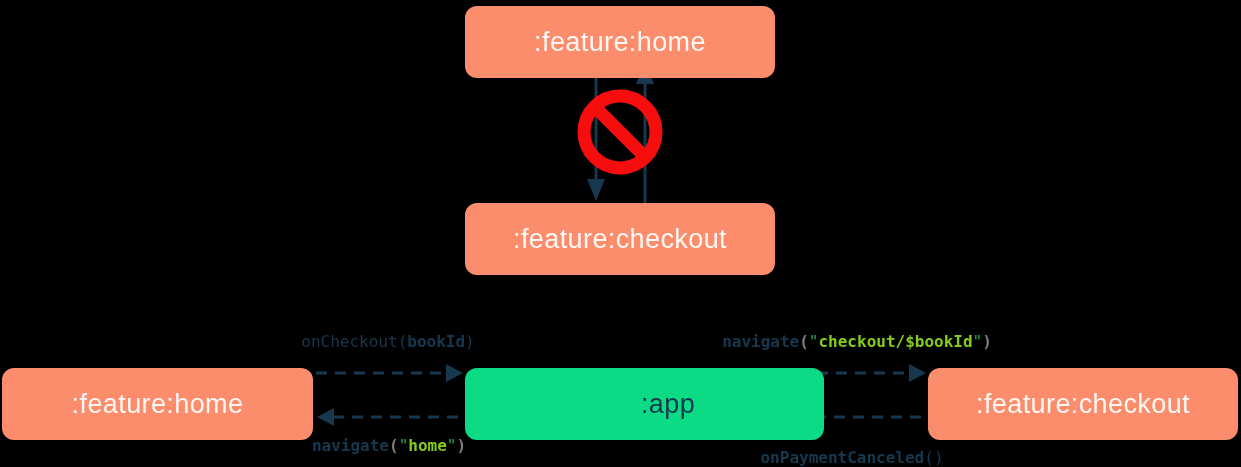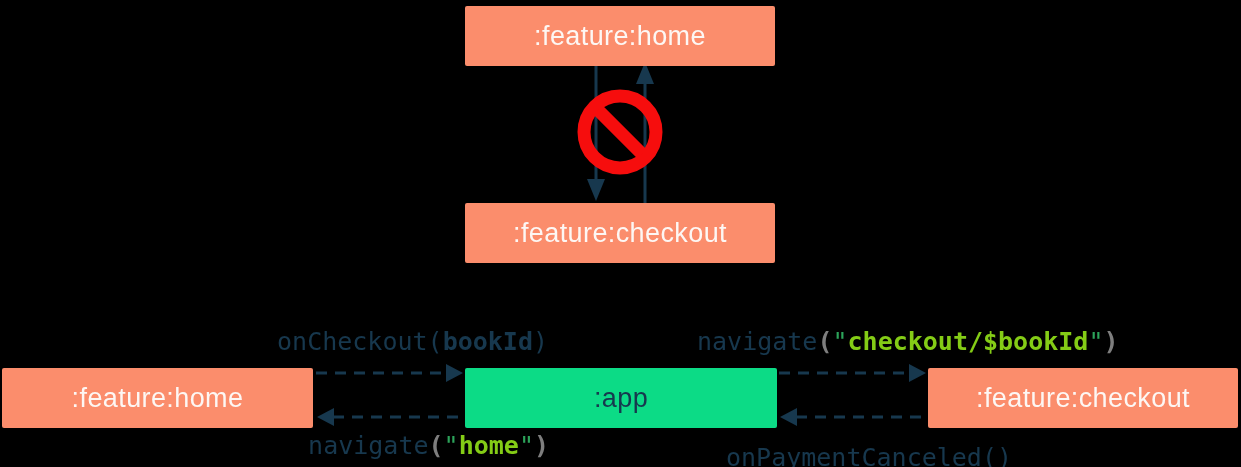--- a/index.html
+++ b/index.html
@@ -18,59 +18,60 @@
     font-family: "Liberation Sans", sans-serif;
   }
   svg.arrow-layer {
     position: absolute;
     left: 0;
     top: 0;
     pointer-events: none;
   }
   .module-box {
     position: absolute;
-    height: 60px;
-    border-radius: 2px;
+    height: 72px;
+    border-radius: 12px;
     display: flex;
     align-items: center;
     justify-content: center;
     background: #FB8D6C;
     color: #FDF7F4;
     font-size: 27px;
     font-weight: 500;
     letter-spacing: 0.4px;
     white-space: nowrap;
   }
   .module-box.app {
     background: #0CDB86;
     color: #17384E;
+    padding-left: 47px;
   }
   .box-home-top      { left: 465px; top: 6px;   width: 310px; }
   .box-checkout-top  { left: 465px; top: 203px; width: 310px; }
   .box-home-bottom   { left: 2px;   top: 368px; width: 311px; }
   .box-app           { left: 465px; top: 368px; width: 312px; }
   .box-checkout-bottom { left: 928px; top: 368px; width: 310px; }
 
   .code-label {
     position: absolute;
     width: 320px;
-    text-align: right;
+    text-align: center;
     font-family: "DejaVu Sans Mono", monospace;
-    font-size: 25px;
+    font-size: 16px;
     line-height: 24px;
     white-space: nowrap;
     color: #17384E;
   }
   .lbl-oncheckout        { left: 228px; top: 330px; }
   .lbl-navigate-checkout { left: 697px; top: 330px; }
   .lbl-navigate-home     { left: 229px; top: 434px; }
   .lbl-onpaymentcanceled { left: 692px; top: 434px; margin-top: 12px; }
 
   .tk-fn    { color: #17384E; font-weight: 500; }
-  .tk-fn-b  { color: #17384E; font-weight: 400; }
+  .tk-fn-b  { color: #17384E; font-weight: 700; }
   .tk-np    { color: #17384E; font-weight: 500; }
   .tk-arg-b { color: #17384E; font-weight: 700; }
   .tk-paren { color: #7E7E7E; font-weight: 600; }
   .tk-q     { color: #2CA45A; font-weight: 500; }
   .tk-str   { color: #84cc16; font-weight: 700; }
 </style>
 </head>
 <body>
 
 <div class="canvas">

